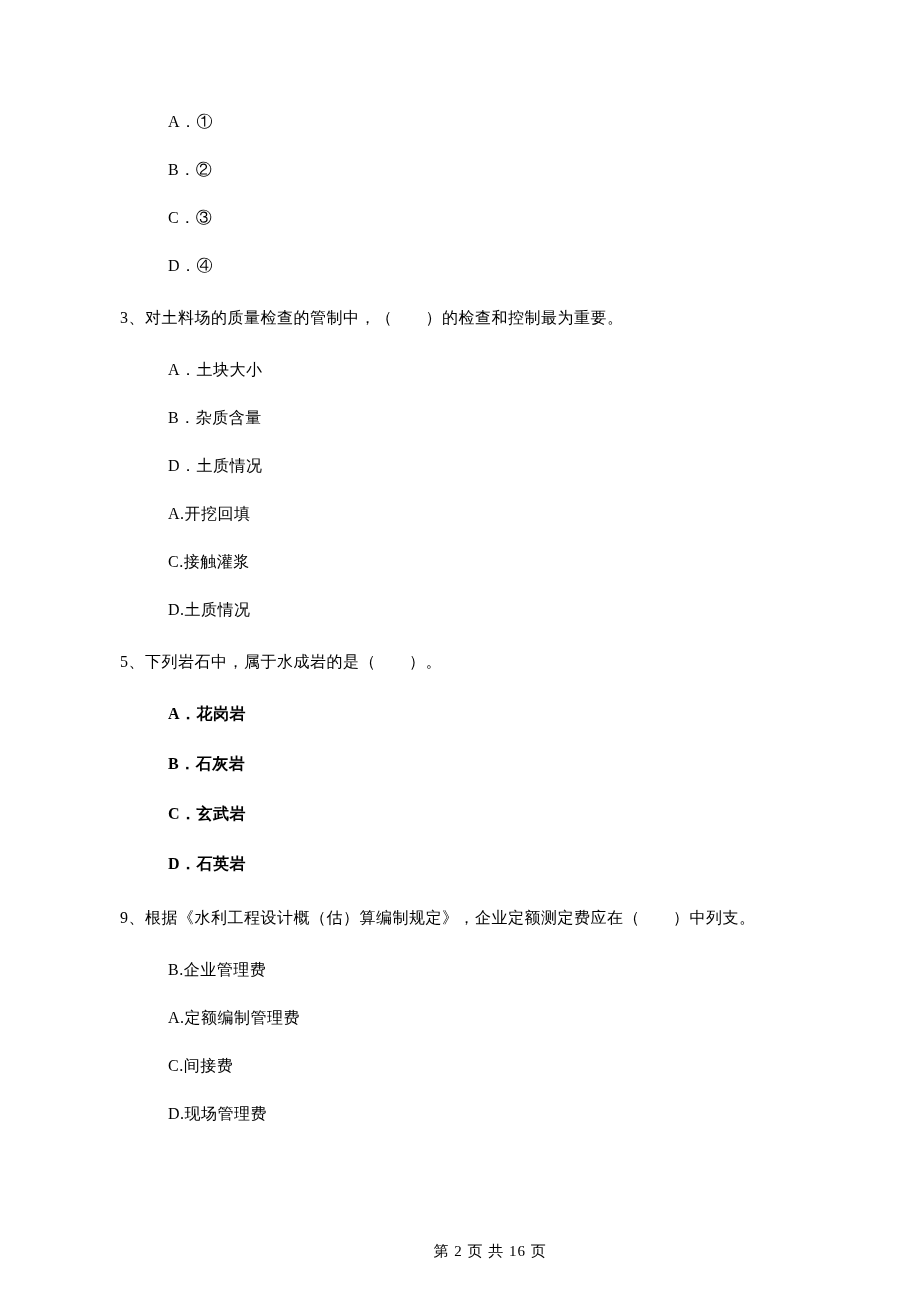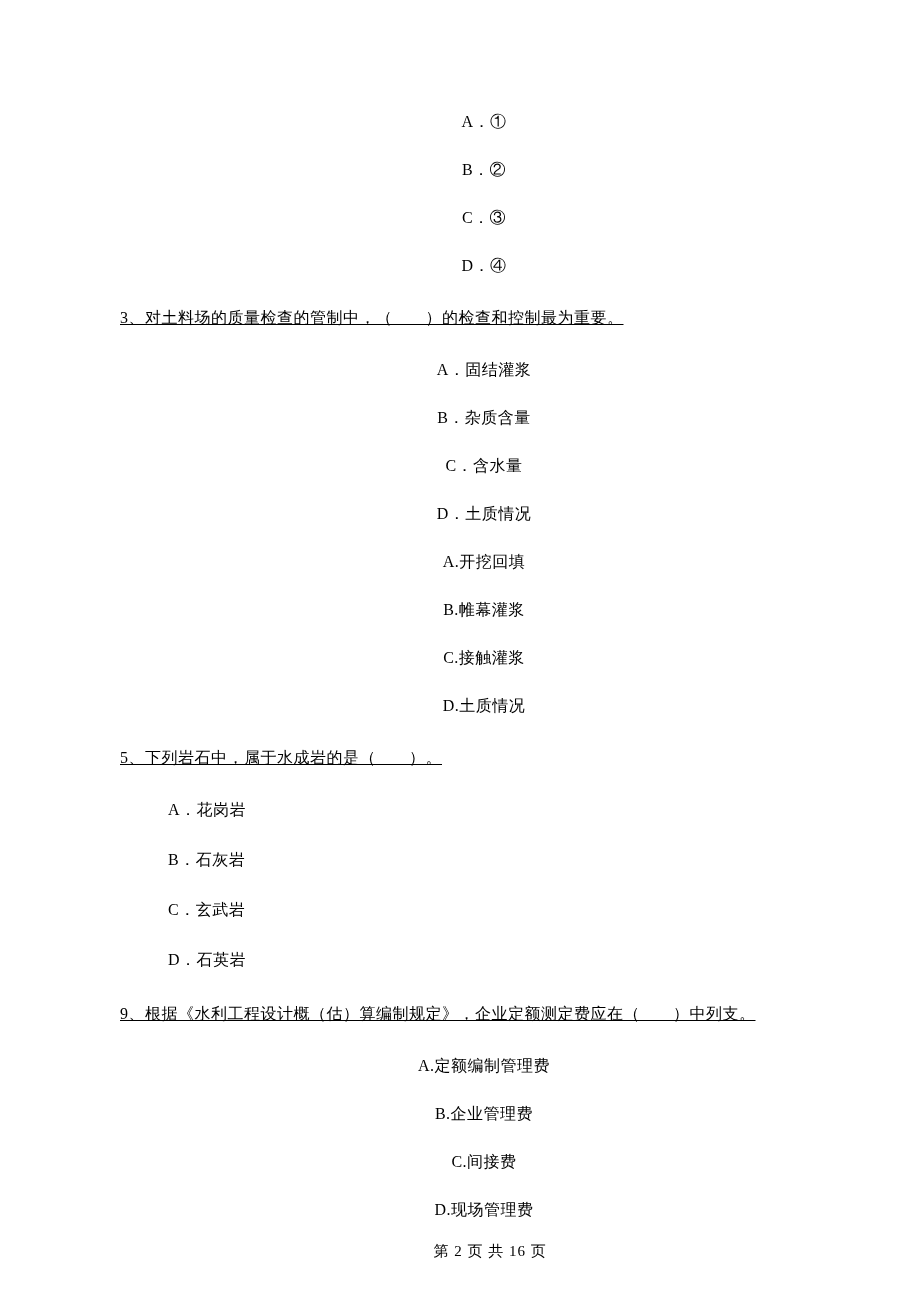--- a/index.html
+++ b/index.html
@@ -17,33 +17,32 @@
       font-size: 16px;
       line-height: 1.5;
     }
     .content {
       padding: 110px 120px 0 120px;
     }
     .option {
       padding-left: 48px;
       margin-bottom: 24px;
       letter-spacing: 0.5px;
-      text-align: center;
     }
     .question {
       margin-bottom: 24px;
       margin-top: 10px;
       line-height: 2.0;
       letter-spacing: 0.5px;
-      text-decoration: underline;
     }
     .q5-opt {
       padding-left: 48px;
       margin-bottom: 26px;
       letter-spacing: 0.5px;
+      font-weight: bold;
     }
     .footer {
       position: absolute;
       bottom: 40px;
       width: 100%;
       text-align: center;
       font-size: 15px;
       letter-spacing: 1px;
       margin-left: 30px;
     }
@@ -52,37 +51,35 @@
 <body>
 
 <div class="content">
 
   <div class="option">A．①</div>
   <div class="option">B．②</div>
   <div class="option">C．③</div>
   <div class="option">D．④</div>
 
   <div class="question">3、对土料场的质量检查的管制中，（　　）的检查和控制最为重要。</div>
-  <div class="option">A．固结灌浆</div>
+  <div class="option">A．土块大小</div>
   <div class="option">B．杂质含量</div>
-  <div class="option">C．含水量</div>
   <div class="option">D．土质情况</div>
 
   <div class="option">A.开挖回填</div>
-  <div class="option">B.帷幕灌浆</div>
   <div class="option">C.接触灌浆</div>
   <div class="option">D.土质情况</div>
 
   <div class="question">5、下列岩石中，属于水成岩的是（　　）。</div>
   <div class="q5-opt">A．花岗岩</div>
   <div class="q5-opt">B．石灰岩</div>
   <div class="q5-opt">C．玄武岩</div>
   <div class="q5-opt">D．石英岩</div>
 
   <div class="question">9、根据《水利工程设计概（估）算编制规定》，企业定额测定费应在（　　）中列支。</div>
+  <div class="option">B.企业管理费</div>
   <div class="option">A.定额编制管理费</div>
-  <div class="option">B.企业管理费</div>
   <div class="option">C.间接费</div>
   <div class="option">D.现场管理费</div>
 
 </div>
 
 <div class="footer">第 2 页 共 16 页</div>
 
 </body></html>

